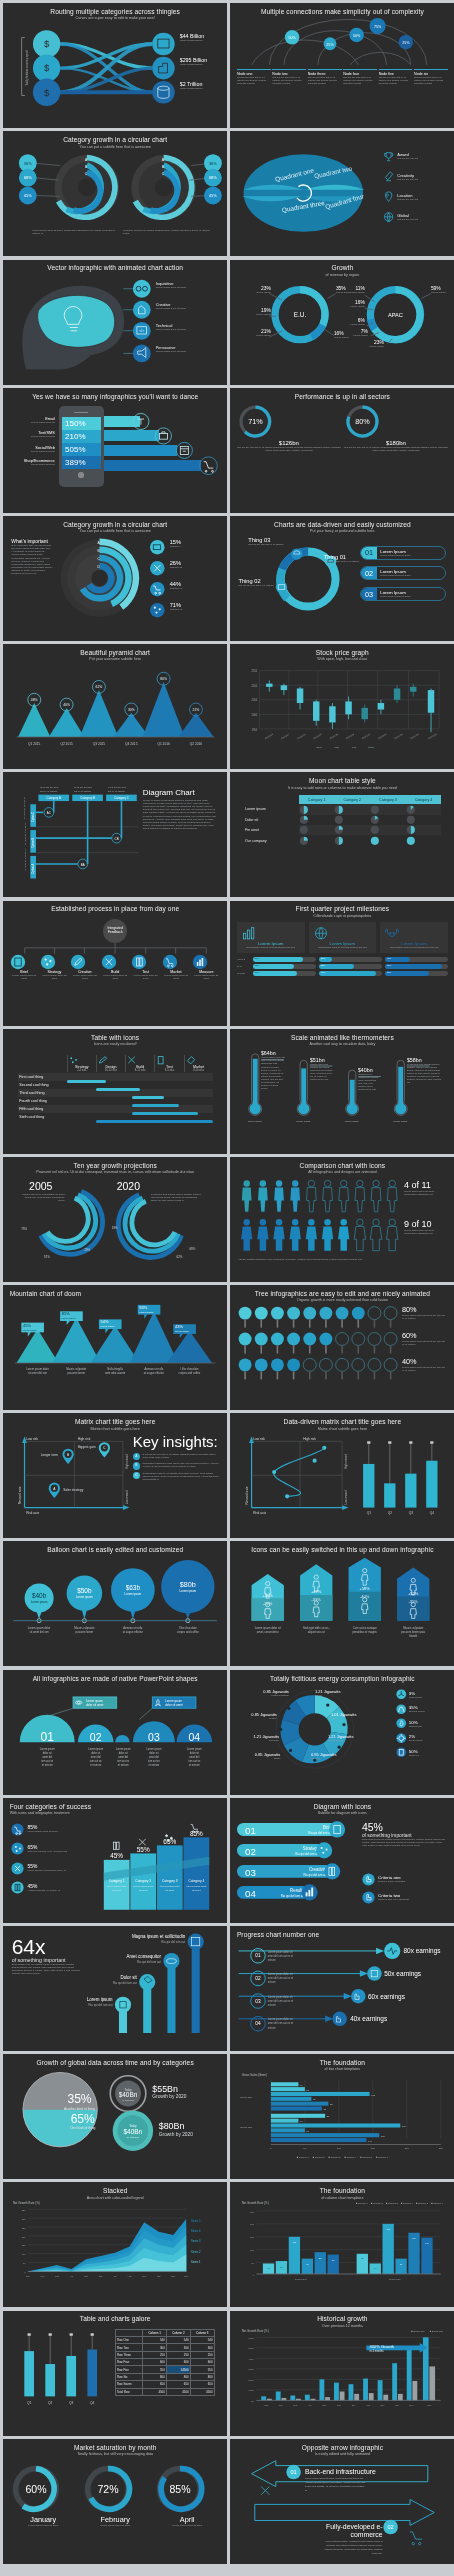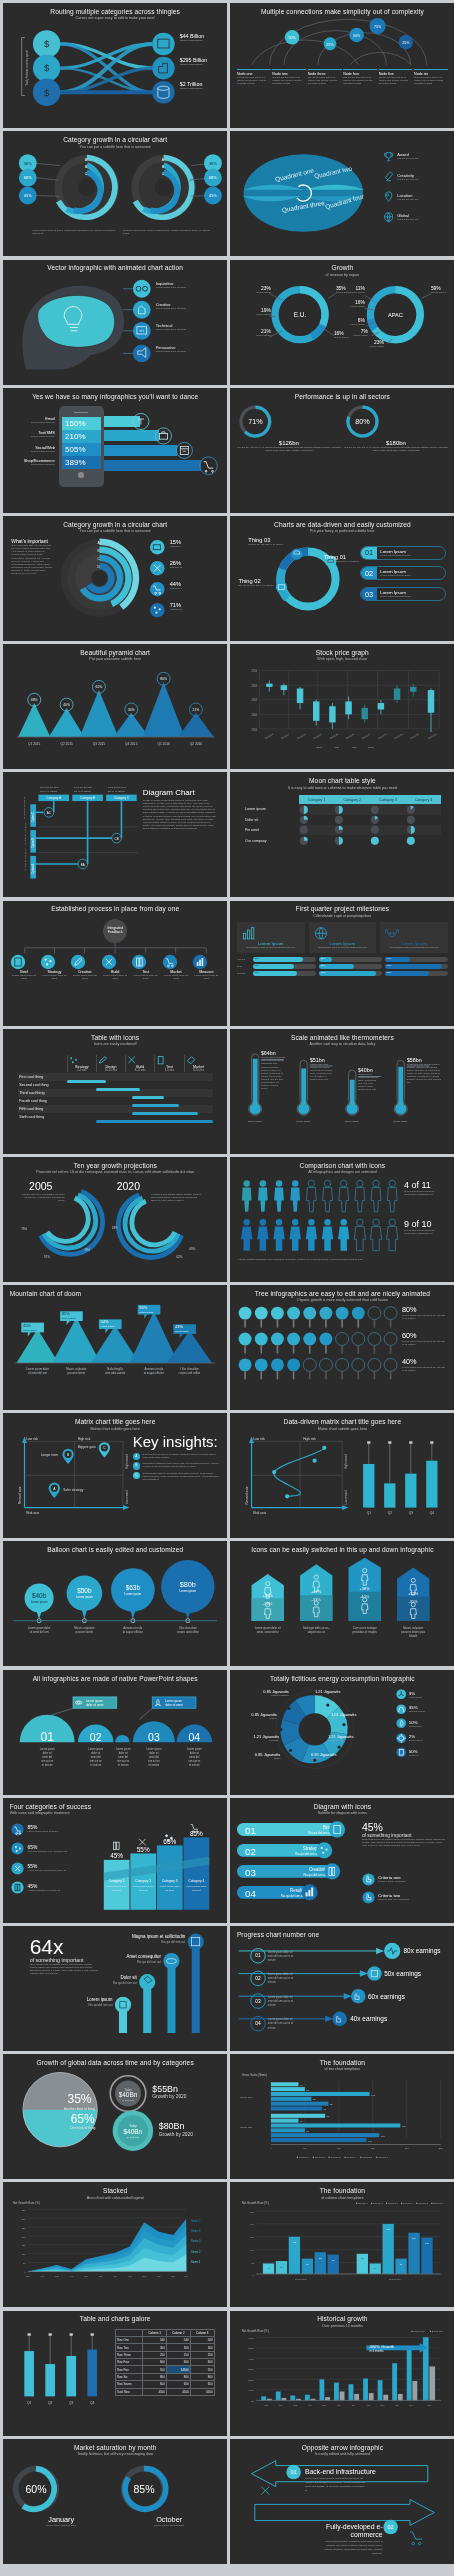--- a/index.html
+++ b/index.html
@@ -1917,21 +1917,21 @@
           <div>
             <div style="font-size:4.4px;color:#fff">Criteria two</div>
             <div class="tiny">which is also very important</div>
           </div>
         </div>
     </div>
   </div>
 
   <div class="slide">
     <div class="body" style="margin-top:1.6px">
-      <div style="position:absolute;left:20px;top:3.2px;width:70px">
+      <div style="position:absolute;left:2px;top:3.2px;width:70px">
         <div style="font-size:21px;color:#fff;line-height:1">64x</div>
         <div style="font-size:5.3px;color:#e0e0e0">of something important</div>
         <div class="tiny">Duis congue nisl vel magna ipsum et sollicitudin, efficitur aliquet mauris oso cursus. Nam suscipit sem sed eroson accumsan semper a a justo. Nunc vitae augue a erat volutpat lobortis vitae lorem tellus.</div>
       </div>
       <svg style="position:absolute;left:78px;top:0" width="133" height="101" viewBox="0 0 164 125">
         <rect x="38" y="90" width="10" height="35" fill="#4fcada"></rect>
           <circle cx="43" cy="90" r="10" fill="#4fcada"></circle>
           <path d="M39 86h8v8h-8z" fill="none" stroke="#0c3a49" stroke-width=".8"></path>
         <rect x="68" y="62" width="10" height="63" fill="#35b6d0"></rect>
           <circle cx="73" cy="62" r="10" fill="#35b6d0"></circle>
@@ -2405,24 +2405,33 @@
             <circle cx="32" cy="32" r="25" fill="none" stroke="#41464a" stroke-width="7"></circle>
             <path d="M32 7 A25 25 0 1 1 16 53" stroke="#3fc0d6" stroke-width="7" fill="none"></path>
             <text x="32" y="37" font-size="13" text-anchor="middle" fill="#fff">60%</text>
           </svg>
         <div style="font-size:7.3px;color:#fff">January</div>
         <div class="tiny">Lorem ipsum dolor sit amet</div>
       </div>
       <div style="flex:1;text-align:center">
         <svg width="52" height="52" viewBox="0 0 64 64">
             <circle cx="32" cy="32" r="25" fill="none" stroke="#41464a" stroke-width="7"></circle>
+            <path d="M32 7 A25 25 0 1 1 11 43" stroke="#2ba7cc" stroke-width="7" fill="none"></path>
+            <text x="32" y="37" font-size="13" text-anchor="middle" fill="#fff">72%</text>
+          </svg>
+        <div style="font-size:7.3px;color:#fff">February</div>
+        <div class="tiny">Lorem ipsum dolor sit amet</div>
+      </div>
+      <div style="flex:1;text-align:center">
+        <svg width="52" height="52" viewBox="0 0 64 64">
+            <circle cx="32" cy="32" r="25" fill="none" stroke="#41464a" stroke-width="7"></circle>
             <path d="M32 7 A25 25 0 1 1 13 18" stroke="#1f8ec4" stroke-width="7" fill="none"></path>
             <text x="32" y="37" font-size="13" text-anchor="middle" fill="#fff">85%</text>
           </svg>
-        <div style="font-size:7.3px;color:#fff">October</div>
+        <div style="font-size:7.3px;color:#fff">April</div>
         <div class="tiny">Lorem ipsum dolor sit amet</div>
       </div>
     </div>
   </div>
 
   <div class="slide">
     <div class="ttl">Opposite arrow infographic</div>
     <div class="sub">Is easily edited and fully animated</div>
     <div class="body">
       <svg width="211" height="94" viewBox="0 0 261 116">

